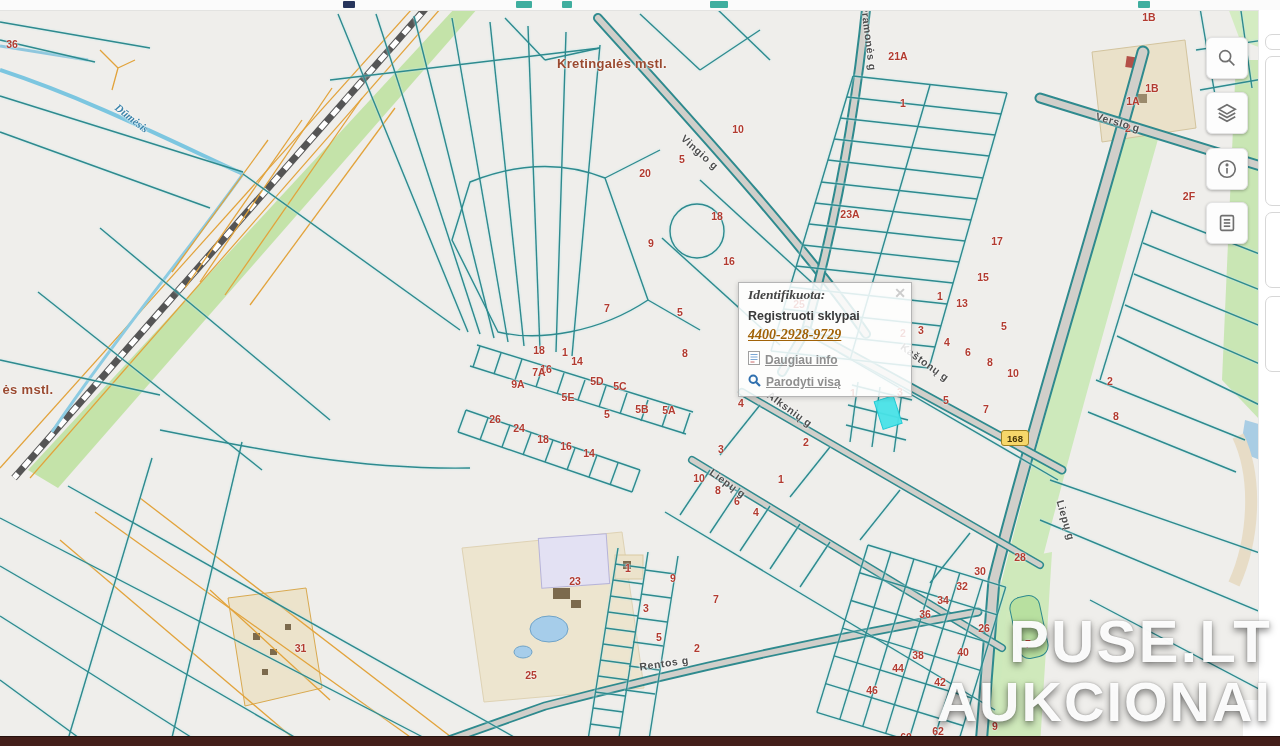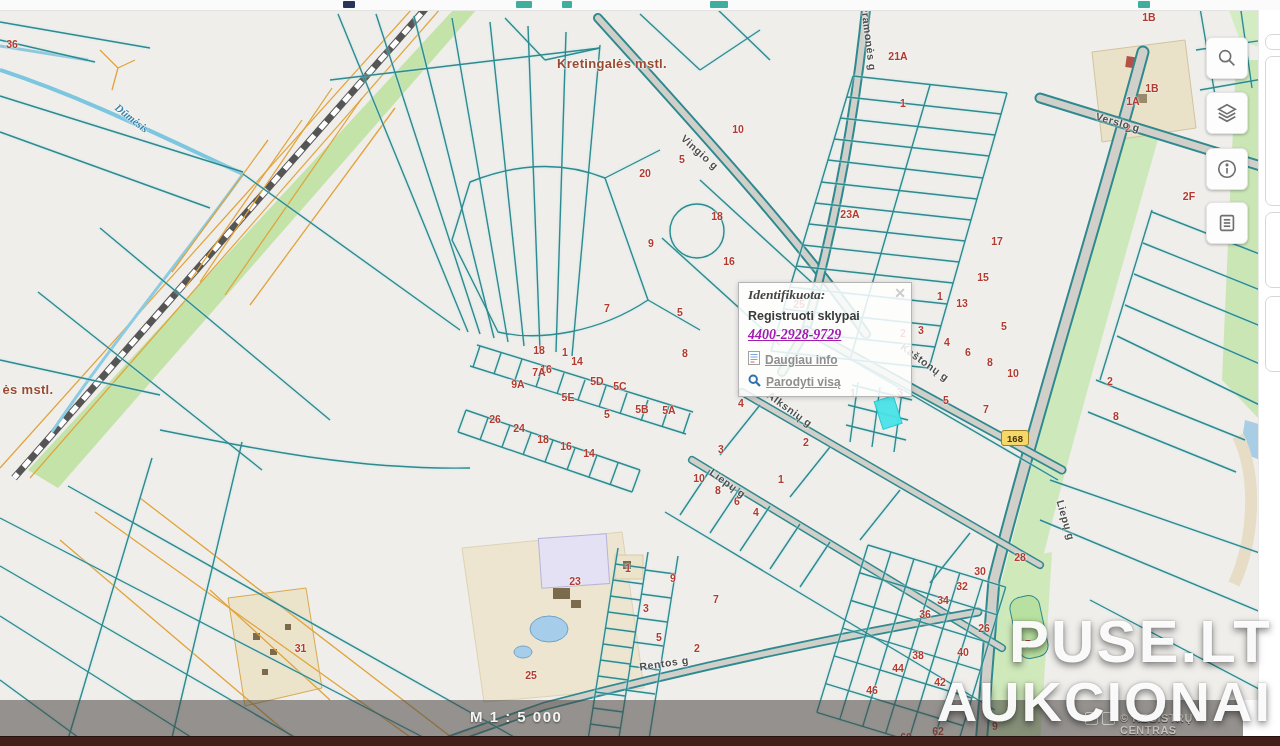--- a/index.html
+++ b/index.html
@@ -29,21 +29,21 @@
   .popup{position:absolute;left:738px;top:282px;width:174px;height:115px;
          background:rgba(255,255,255,.85);border:1px solid #b5b5b5;z-index:6;
          box-shadow:0 1px 5px rgba(0,0,0,.18);box-sizing:border-box;}
   .popup-header{position:relative;padding:4px 8px 1px 9px;font-family:"Liberation Serif",serif;
          font-style:italic;font-weight:bold;font-size:13.5px;color:#454545;}
   .popup-close{position:absolute;right:5px;top:3px;color:#cccccc;font-weight:bold;
          font-size:14px;cursor:pointer;line-height:14px;}
   .popup-body{padding:5px 9px 0 9px;}
   .popup-sub{font-weight:bold;font-size:12.5px;color:#3b3b3b;margin-bottom:2px;}
   .popup-code{display:inline-block;font-family:"Liberation Serif",serif;font-style:italic;
-         font-weight:bold;font-size:14px;color:#a21caf;text-decoration:underline;margin-bottom:8px;}
+         font-weight:bold;font-size:14px;color:#a16207;text-decoration:underline;margin-bottom:8px;}
   .popup-link-row{display:flex;align-items:center;gap:5px;margin-bottom:4px;}
   .popup-link{font-weight:bold;font-size:12px;color:#8f8f8f;text-decoration:underline;}
   
   .ctrl{position:absolute;width:40px;height:40px;background:#fdfdfd;border:1px solid #e4e4e4;
         border-radius:6px;box-shadow:0 1px 3px rgba(0,0,0,.28);z-index:6;
         display:flex;align-items:center;justify-content:center;cursor:pointer;}
   .ctrl svg{stroke:#6f6f6f;fill:none;stroke-width:1.8;}
   
   .side-panel{position:absolute;left:1258px;top:10px;width:22px;height:736px;background:#ffffff;
         border-left:1px solid #e8e8e8;z-index:4;}
@@ -467,25 +467,19 @@
       </svg>
   </div>
 
   <div class="side-panel">
     <div class="side-box" style="top:24px;height:14px;"></div>
     <div class="side-box" style="top:46px;height:148px;"></div>
     <div class="side-box" style="top:202px;height:74px;"></div>
     <div class="side-box" style="top:286px;height:74px;"></div>
   </div>
 
-  <div class="footer-bar">
-    <div class="scale-label">M 1 : 5 000</div>
-    <div class="footer-icon" style="left:1085px;"></div>
-    <div class="footer-icon" style="left:1102px;"></div>
-    <div class="copyright">© REGISTRŲ CENTRAS</div>
-  </div>
   <div class="corner-white"></div>
 
   <div class="wm wm1">PUSE.LT</div>
   <div class="wm wm2">AUKCIONAI</div>
 
   <div class="bottom-strip"></div>
 </div>
 
 </body></html>

